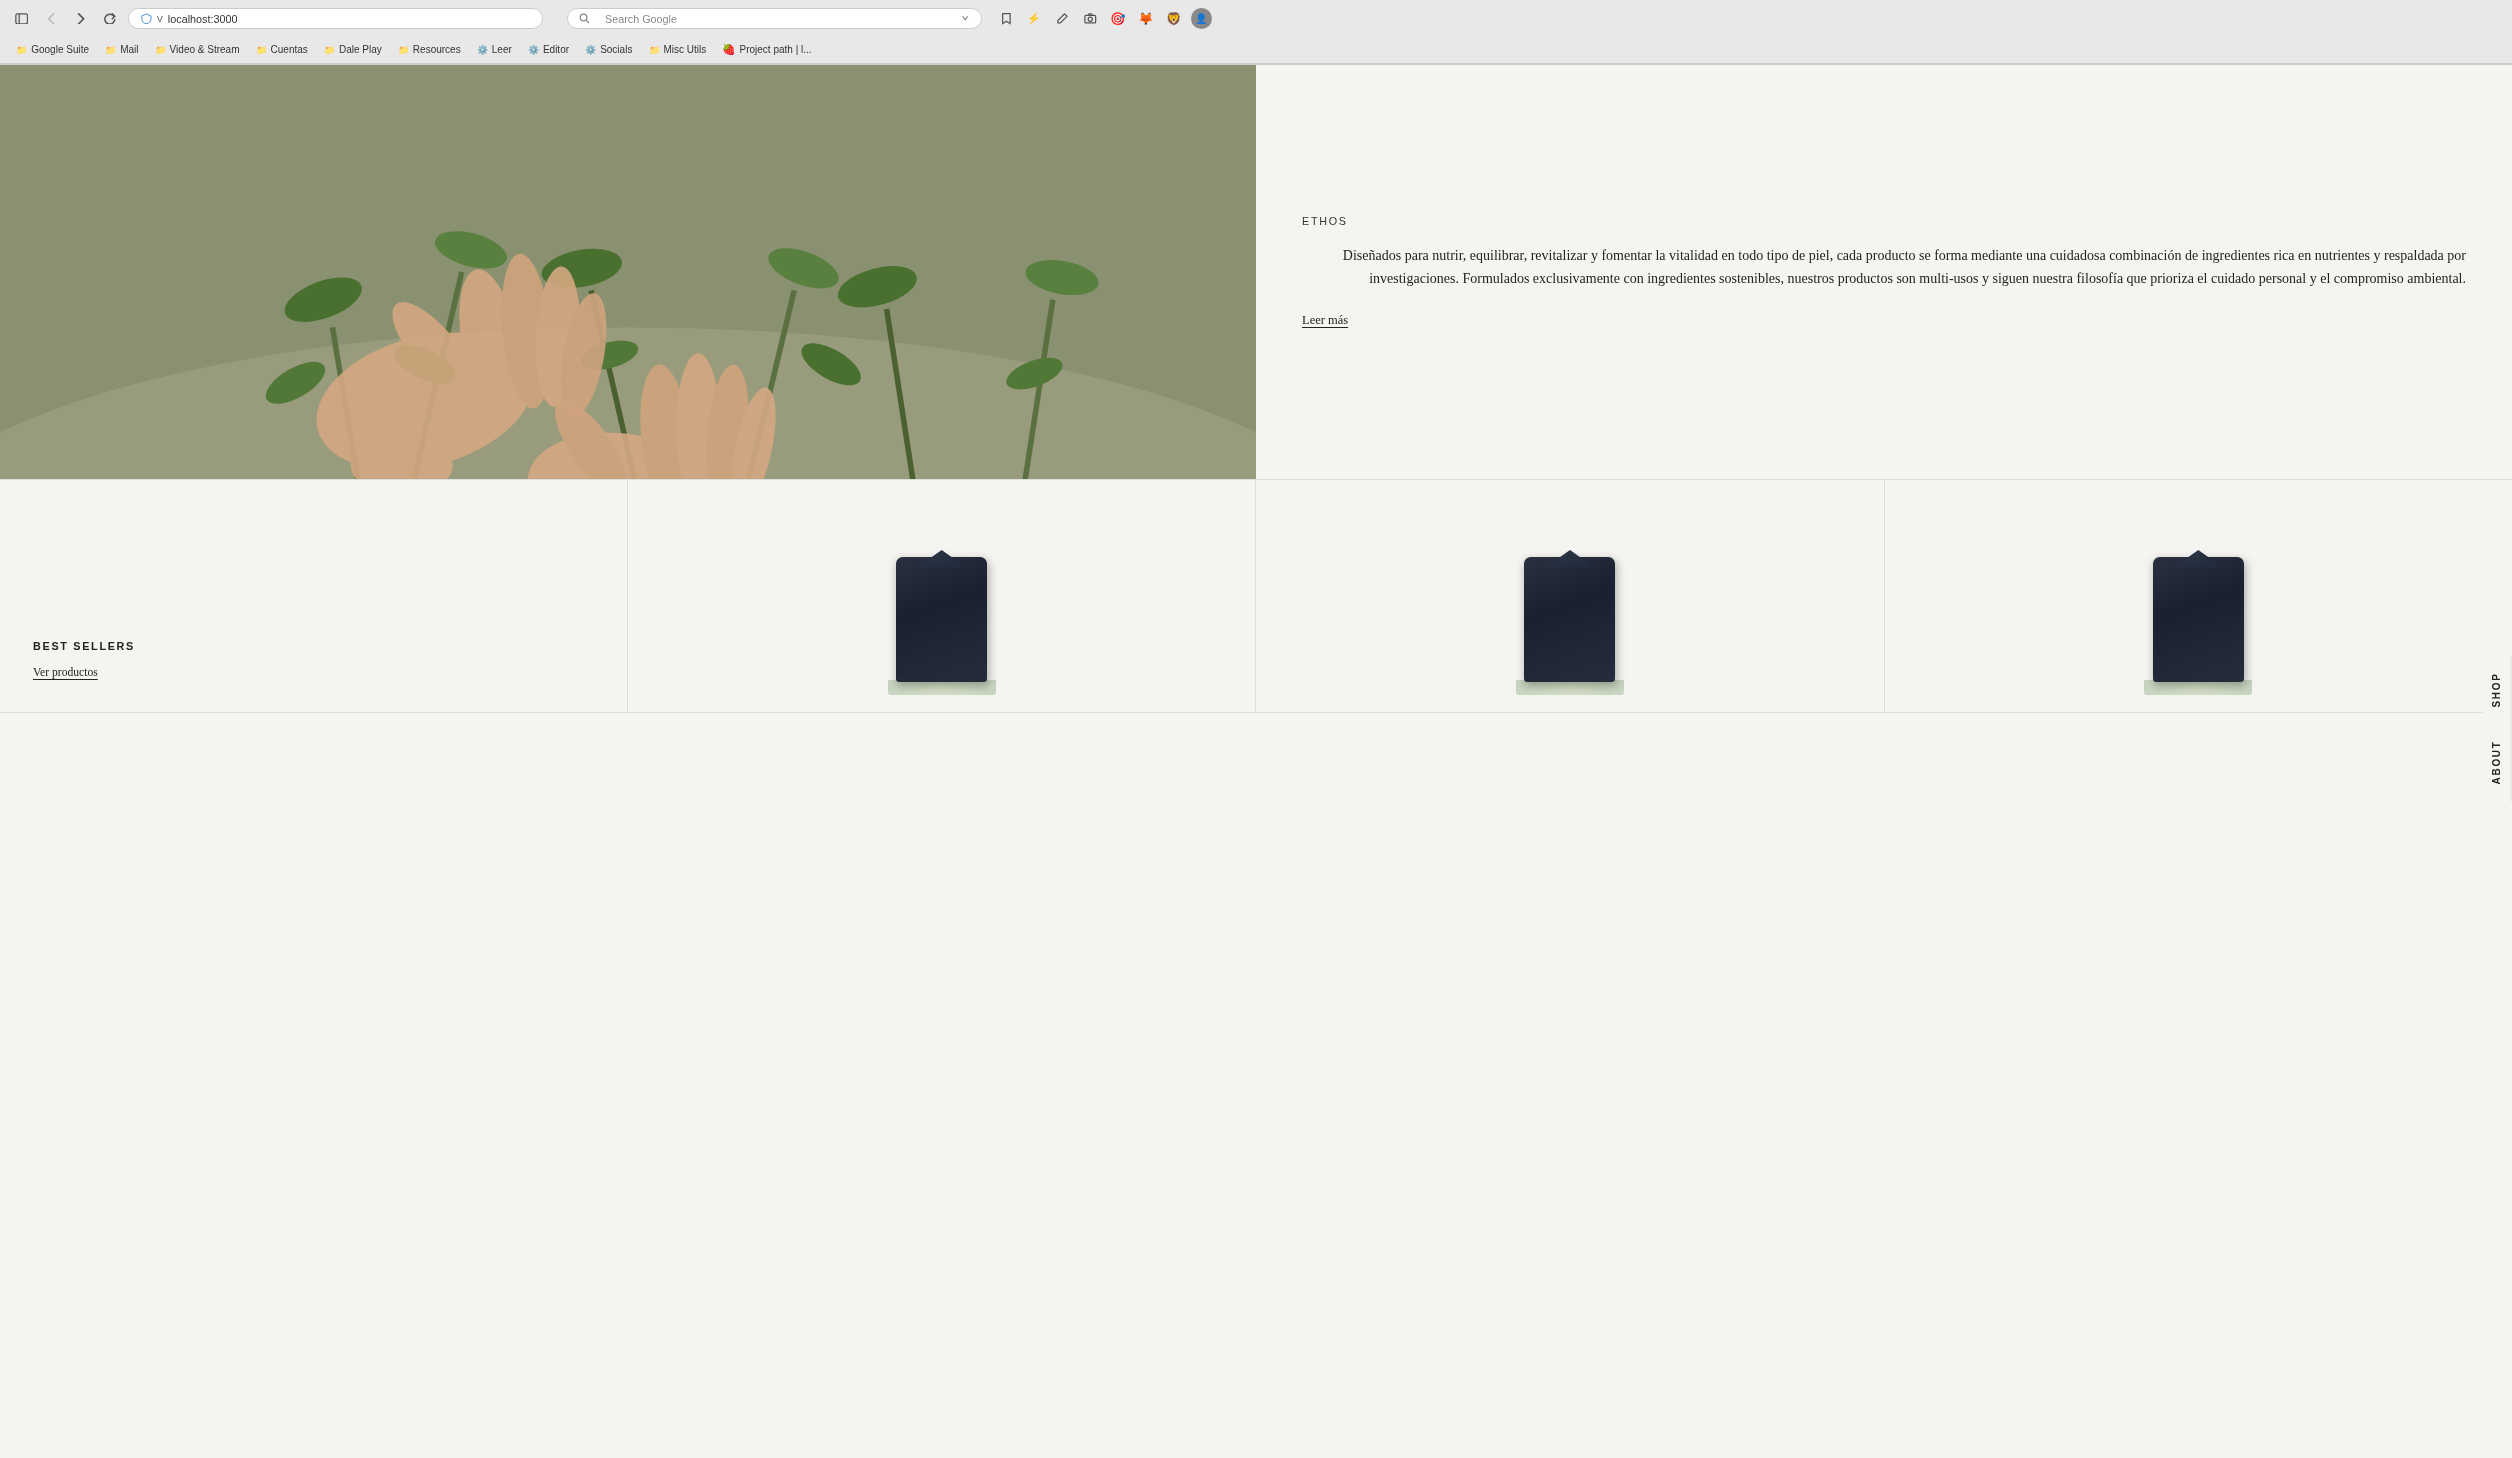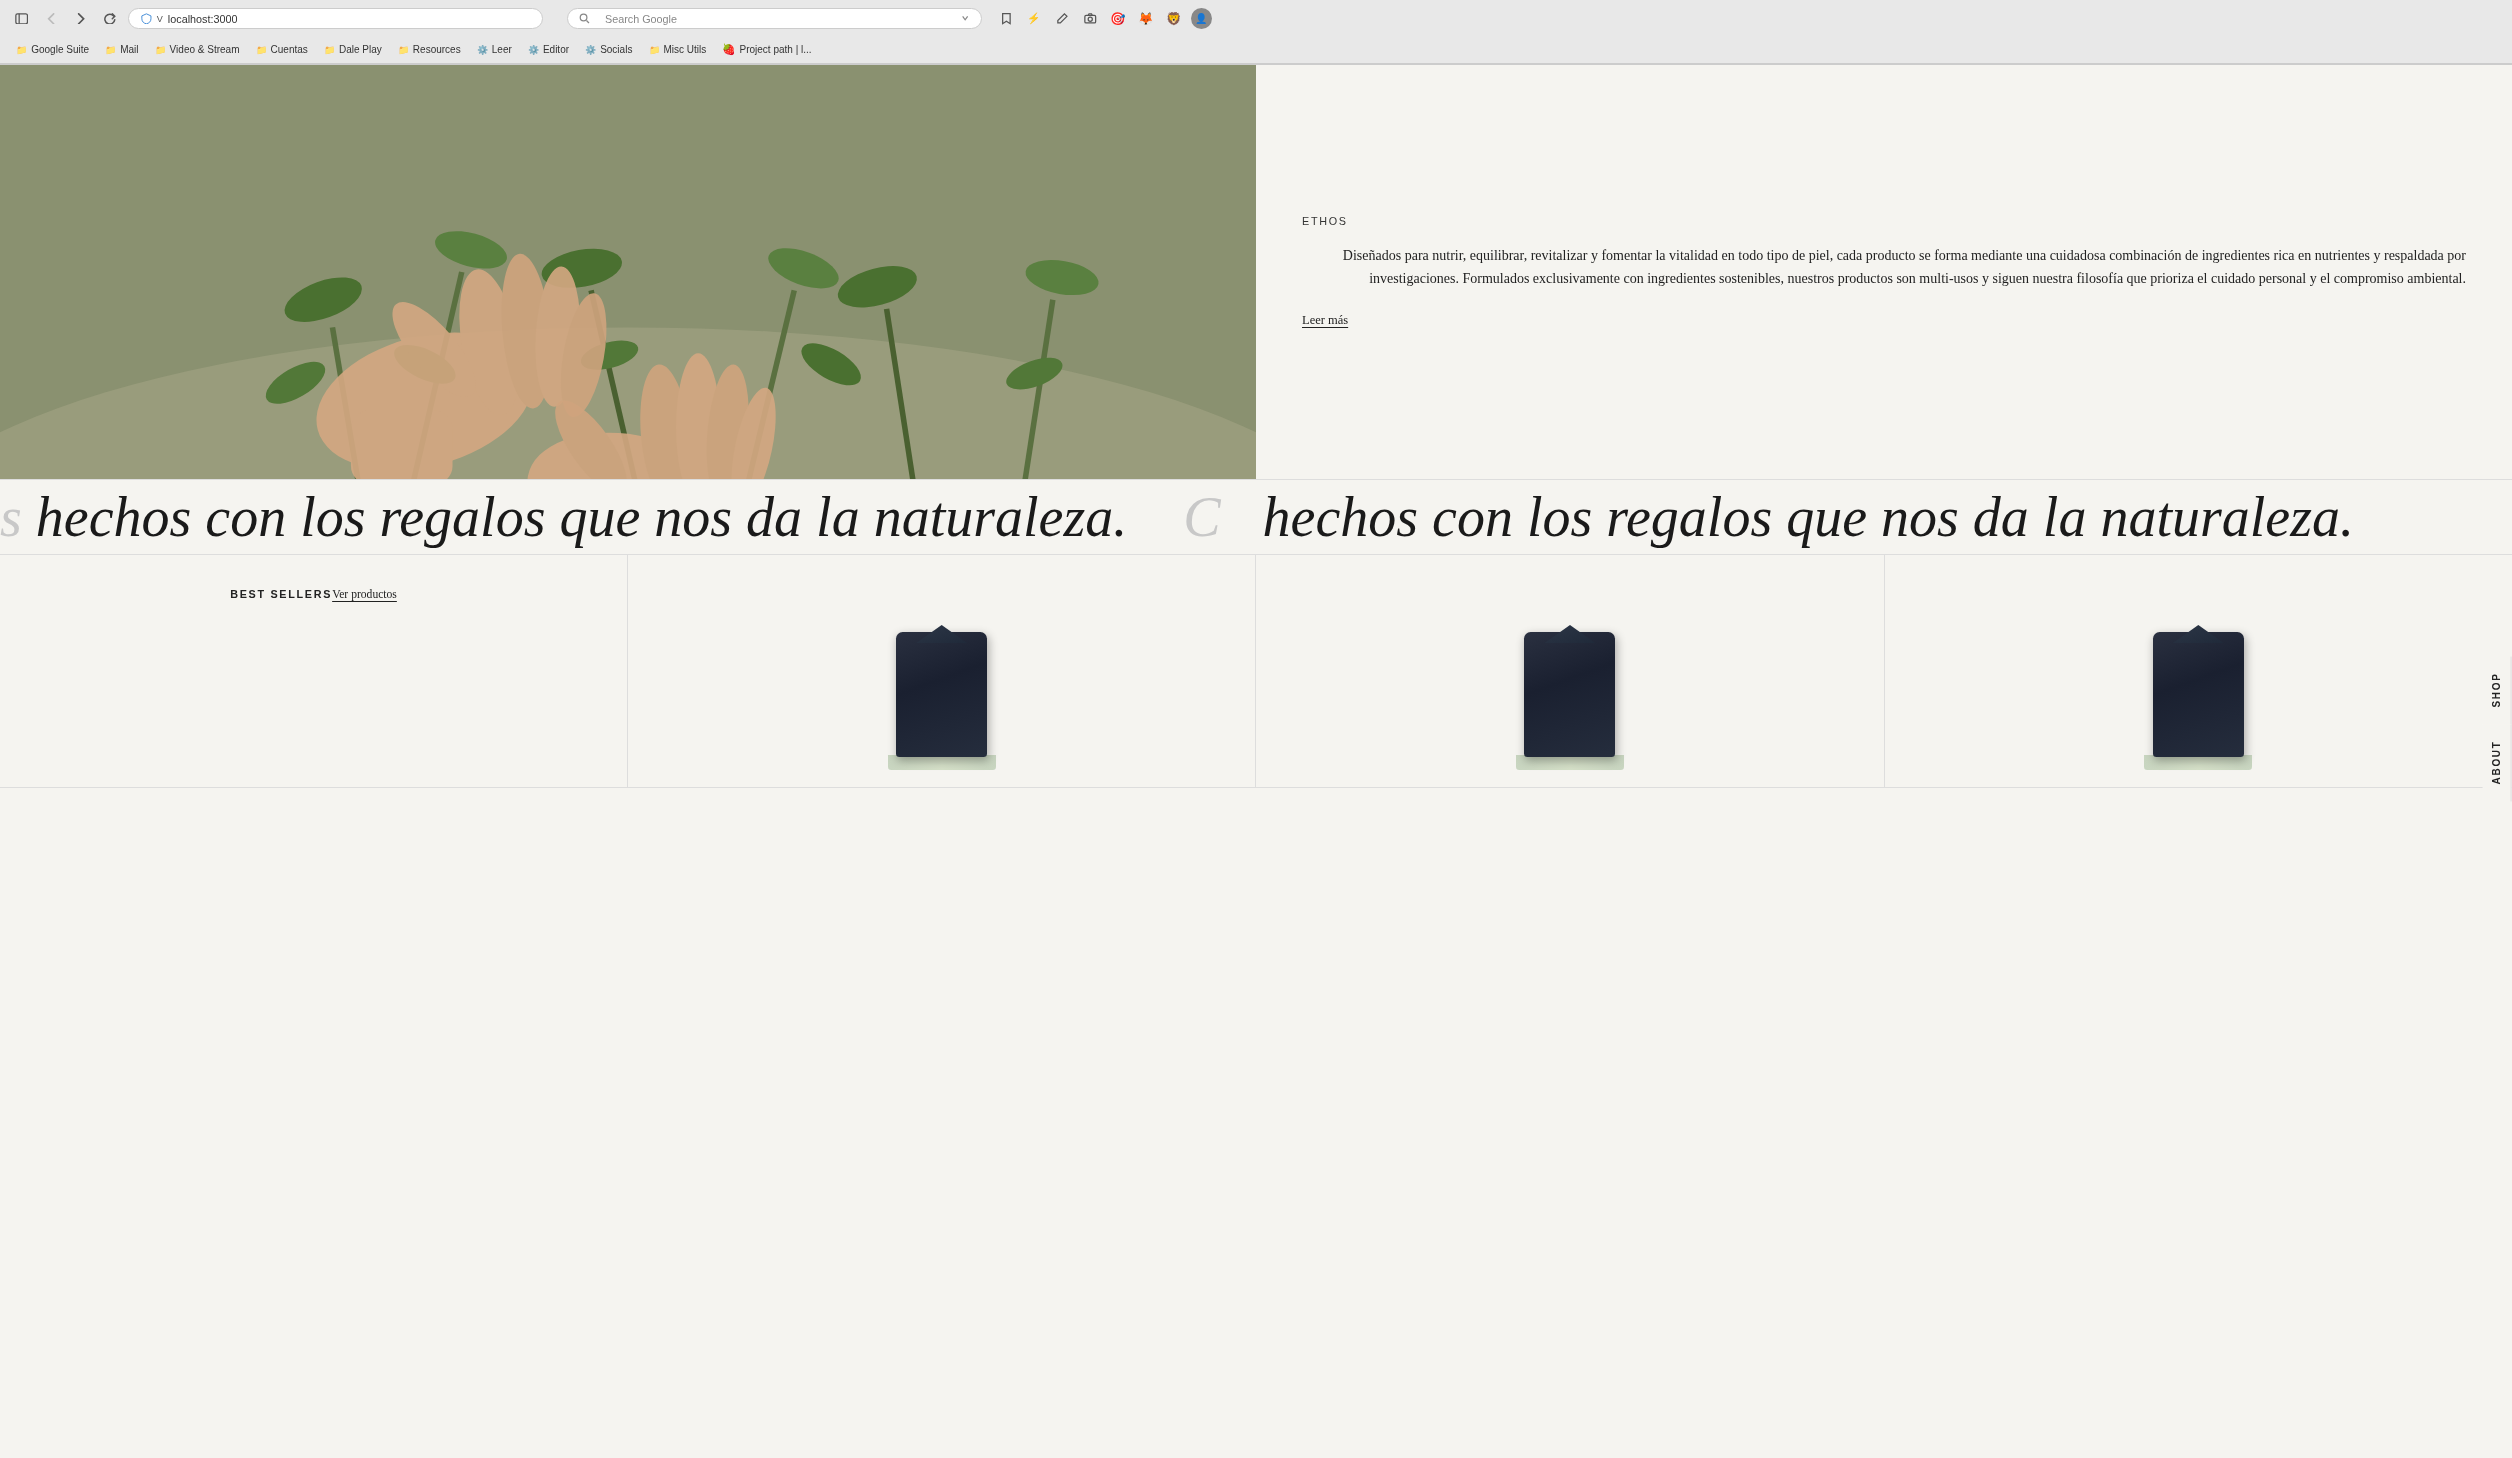--- a/index.html
+++ b/index.html
@@ -225,22 +225,22 @@
       display: flex;
       background: #f5f4f0;
       border-bottom: 0.8px solid #ddd;
       min-height: 233px;
     }
     .best-sellers-info {
       width: 25%;
       padding: 33px 33px;
       border-right: 0.8px solid #ddd;
       display: flex;
-      flex-direction: row;
-      justify-content: center;
+      flex-direction: column;
+      justify-content: flex-end;
     }
     .best-sellers-label {
       font-family: -apple-system, 'Helvetica Neue', sans-serif;
       font-size: 10.8px;
       letter-spacing: 1.7px;
       color: #222;
       font-weight: 600;
       margin-bottom: 13.3px;
     }
     .ver-productos-link {
@@ -502,25 +502,20 @@
       </div>
     </div>
 
     <div class="hero-text">
       <div class="ethos-label">ETHOS</div>
       <p class="ethos-description">Diseñados para nutrir, equilibrar, revitalizar y fomentar la vitalidad en todo tipo de piel, cada producto se forma mediante una cuidadosa combinación de ingredientes rica en nutrientes y respaldada por investigaciones. Formulados exclusivamente con ingredientes sostenibles, nuestros productos son multi-usos y siguen nuestra filosofía que prioriza el cuidado personal y el compromiso ambiental.</p>
       <a class="leer-mas-link">Leer más</a>
     </div>
   </div>
 
-  <div class="marquee-section">
-    <div class="marquee-text">
-      <span style="color:#c8c8c8;">s&nbsp;</span><span>hechos con los regalos que nos da la naturaleza.&nbsp;&nbsp;&nbsp;&nbsp;</span><span style="color:#c8c8c8;">C</span><span>&nbsp;&nbsp;&nbsp;hechos con los regalos que nos da la naturaleza.&nbsp;&nbsp;&nbsp;&nbsp;</span>
-    </div>
-  </div>
 
   <div class="best-sellers-section">
 
     <div class="best-sellers-info">
       <div class="best-sellers-label">BEST SELLERS</div>
       <a class="ver-productos-link">Ver productos</a>
     </div>
 
     <div class="product-grid">
 

